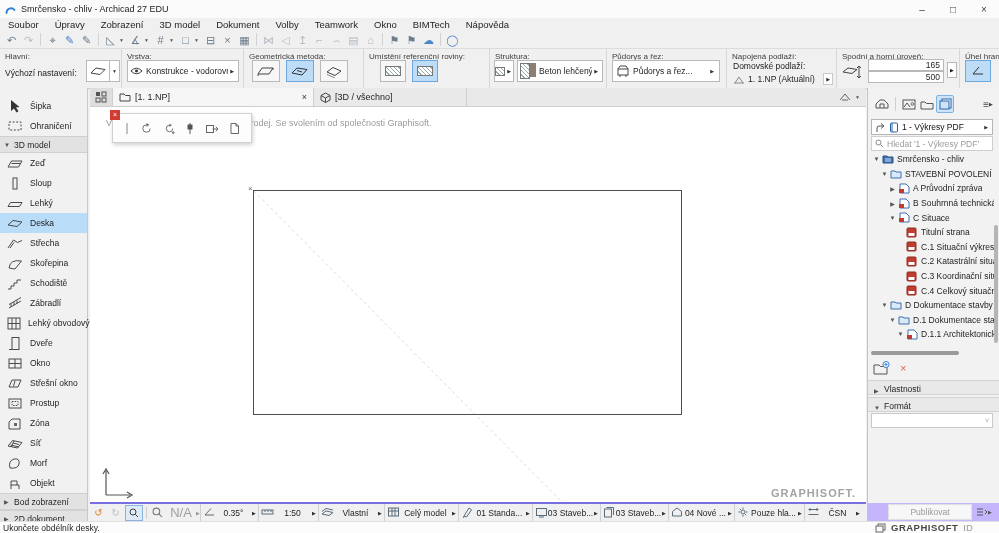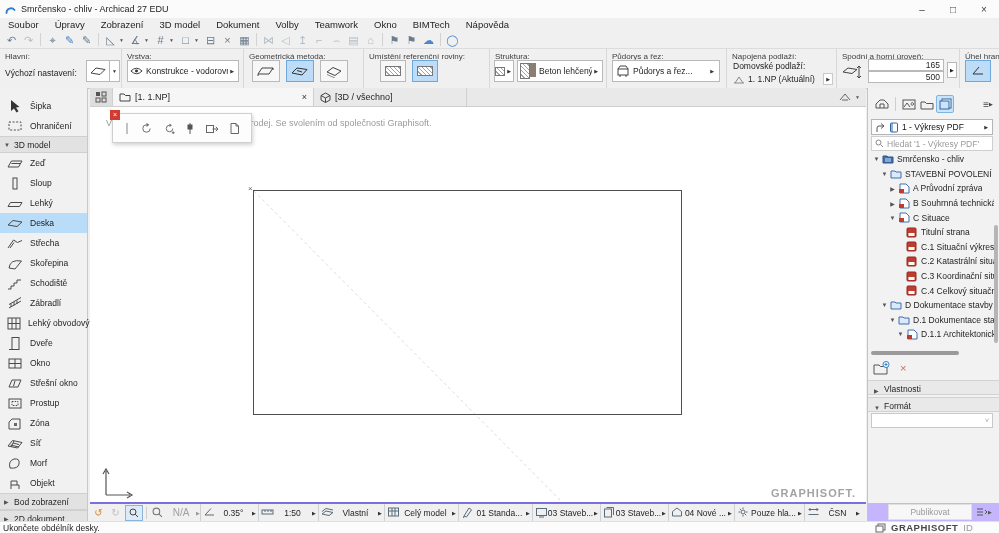--- a/index.html
+++ b/index.html
@@ -96,21 +96,21 @@
   #fmt-combo .chev{margin-left:auto;margin-right:3px;color:#9aa;font-size:7px;}
   
   #activeline{left:90px;top:502px;width:776px;height:2px;background:#7a6fe0;}
   #statusbar{left:90px;top:504px;width:776px;height:17px;background:#f0f0f0;display:flex;align-items:center;box-sizing:border-box;}
   .sb-ic{width:17px;text-align:center;font-size:10px;line-height:17px;}
   .sb-sep{width:1px;height:12px;background:#d0d0d0;}
   .sb-item{height:17px;display:flex;align-items:center;border-left:1px solid #d0d0d0;padding:0 2px;box-sizing:border-box;}
   .sb-item .lab{flex:1;text-align:center;font-size:8.5px;color:#1e1e1e;white-space:nowrap;overflow:hidden;}
   .sb-item .car{font-size:5px;color:#333;padding-left:1px;}
   #sb-zoombox{width:16px;height:14px;border:1px solid #8ab4dc;background:#ddebf8;display:flex;align-items:center;justify-content:center;margin:0 1px;}
-  #sb-na{width:30px;text-align:center;color:#a0a0a0;font-size:10px;}
+  #sb-na{width:30px;text-align:center;color:#a0a0a0;font-size:13px;}
   
   #pubrow{left:867px;top:503px;width:132px;height:18px;background:#c4b5fd;border-left:1px solid #c4c4c4;
           display:flex;align-items:center;box-sizing:border-box;}
   #pub-btn{margin-left:20px;width:82px;height:14px;background:#f7f7f7;border:1px solid #e0e0e0;color:#9a9a9a;
            font-size:8.5px;display:flex;align-items:center;justify-content:center;}
   #pub-opt{margin-left:4px;display:flex;align-items:center;color:#555;}
   #bottomstrip{left:0;top:521px;width:999px;height:12px;background:#fcfcfc;border-top:1px solid #e0e0e0;box-sizing:border-box;}
   #hint{position:absolute;left:3px;top:1px;font-size:8.5px;color:#1e1e1e;}
   #gsid{position:absolute;left:875px;top:0;display:flex;align-items:center;gap:5px;}
   #gsid .brand{font-size:9.5px;font-weight:bold;letter-spacing:.5px;color:#474747;}

